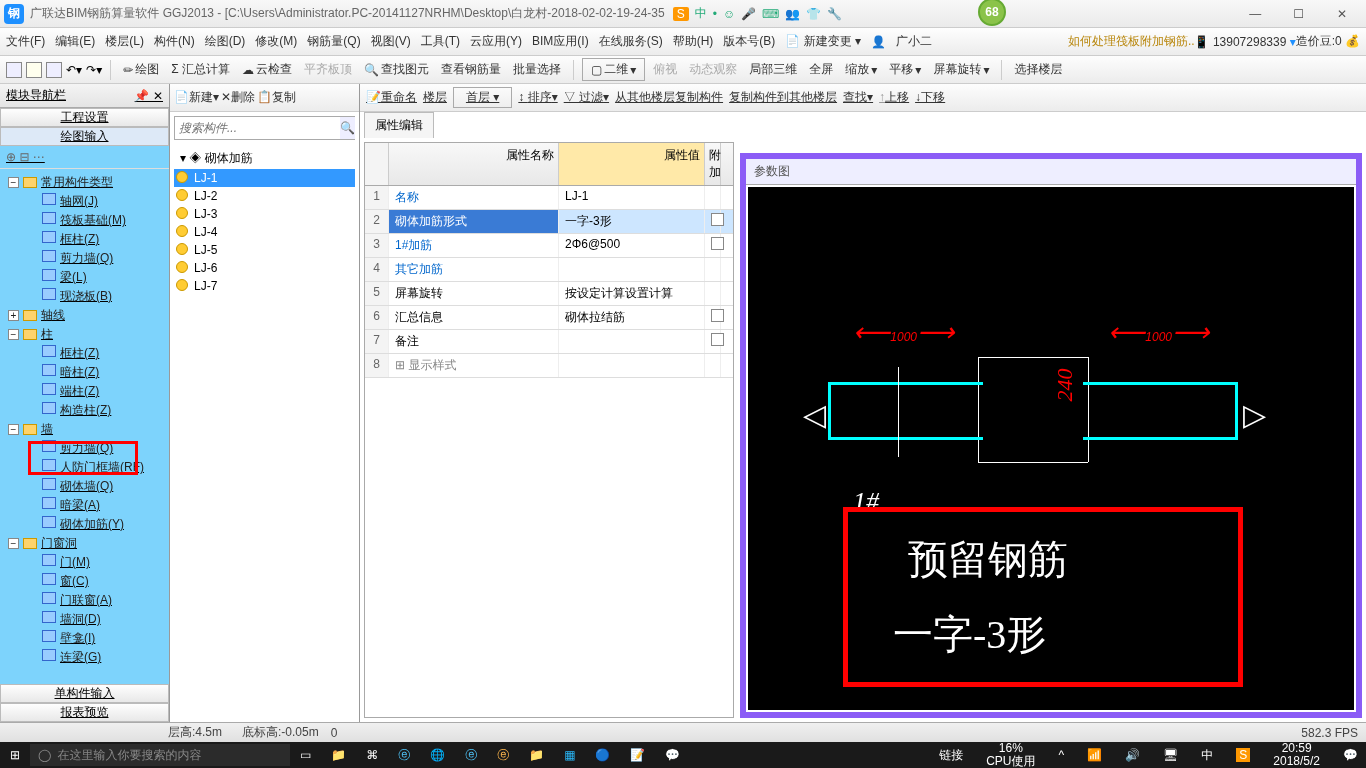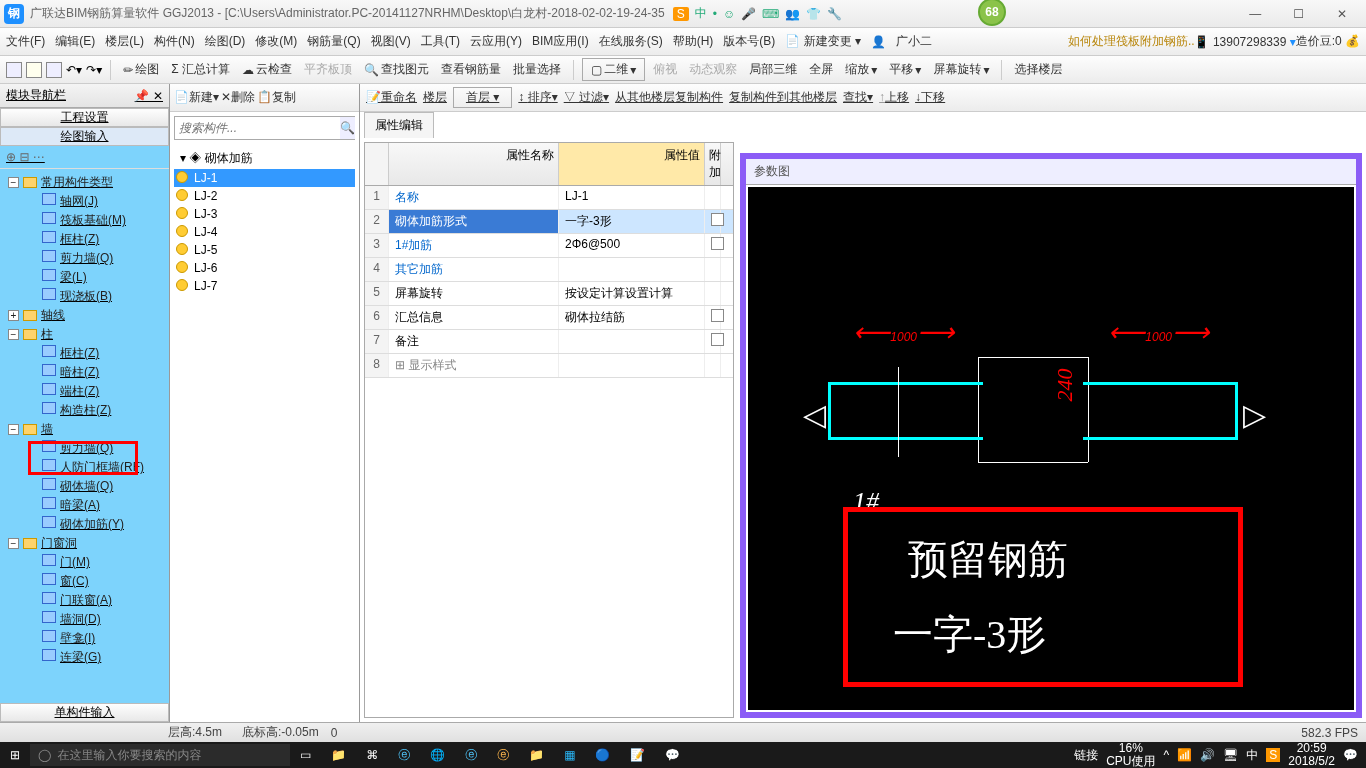--- a/index.html
+++ b/index.html
@@ -69,21 +69,21 @@
 .dim{color:#f00;font-family:"Times New Roman",serif;font-size:26px;font-style:italic;position:absolute;}
 .bigtxt{color:#fff;font-family:SimSun,serif;font-size:40px;position:absolute;text-align:center;}
 .cyan-line{position:absolute;background:#0ff;}
 .white-line{position:absolute;background:#fff;}
 .redframe{position:absolute;border:5px solid #f00;}
 .statusbar{position:absolute;left:0;right:0;bottom:26px;height:20px;background:linear-gradient(#f0f0f0,#e0e0e0);border-top:1px solid #aaa;display:flex;align-items:center;padding:0 8px;font-size:11px;color:#444;}
 .statusbar .fps{margin-left:auto;}
 .taskbar{position:absolute;left:0;right:0;bottom:0;height:26px;background:#1a1a1a;display:flex;align-items:center;color:#fff;font-size:11px;}
 .taskbar .tb-item{padding:0 10px;display:flex;align-items:center;height:100%;}
 .taskbar .search-box{background:#2b2b2b;height:22px;width:260px;display:flex;align-items:center;padding:0 8px;color:#888;}
-.taskbar .tray{margin-left:auto;display:flex;align-items:center;gap:8px;padding-right:8px;}
+.taskbar .tray{margin-left:auto;display:flex;align-items:center;gap:23px;padding-right:8px;}
 .taskbar .clock{text-align:center;line-height:1.1;}
 .folder{display:inline-block;width:14px;height:11px;background:#ffd36b;border:1px solid #c90;margin-right:4px;vertical-align:middle;}
 </style>
 </head>
 <body>
 
 <div class="titlebar">
   <div class="app-icon">钢</div>
   <span class="title-text">广联达BIM钢筋算量软件 GGJ2013 - [C:\Users\Administrator.PC-20141127NRHM\Desktop\白龙村-2018-02-02-19-24-35</span>
   <div class="ime">
@@ -191,20 +191,21 @@
       <div class="node lv1"><span class="toggle">−</span><span class="folder"></span><span>门窗洞</span></div>
       <div class="node lv3"><span class="tico b"></span><span>门(M)</span></div>
       <div class="node lv3"><span class="tico b"></span><span>窗(C)</span></div>
       <div class="node lv3"><span class="tico b"></span><span>门联窗(A)</span></div>
       <div class="node lv3"><span class="tico b"></span><span>墙洞(D)</span></div>
       <div class="node lv3"><span class="tico b"></span><span>壁龛(I)</span></div>
       <div class="node lv3"><span class="tico b"></span><span>连梁(G)</span></div>
 
     </div>
     <div class="tabbtn">单构件输入</div>
+    <div class="tabbtn">报表预览</div>
   </div>
   <div class="redbox1" style="left:28px;top:357px;width:110px;height:34px;"></div>
 
   <div class="midcol">
     <div class="midtool">
       <span>📄<span>新建</span>▾</span>
       <span>✕<span>删除</span></span>
       <span>📋<span>复制</span></span>
     </div>
     <div class="search">

